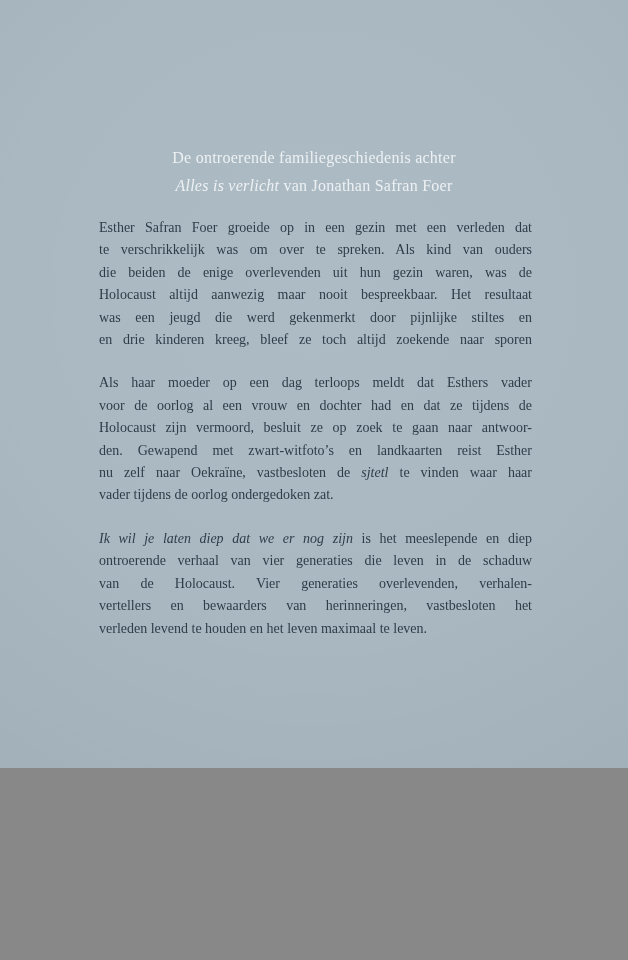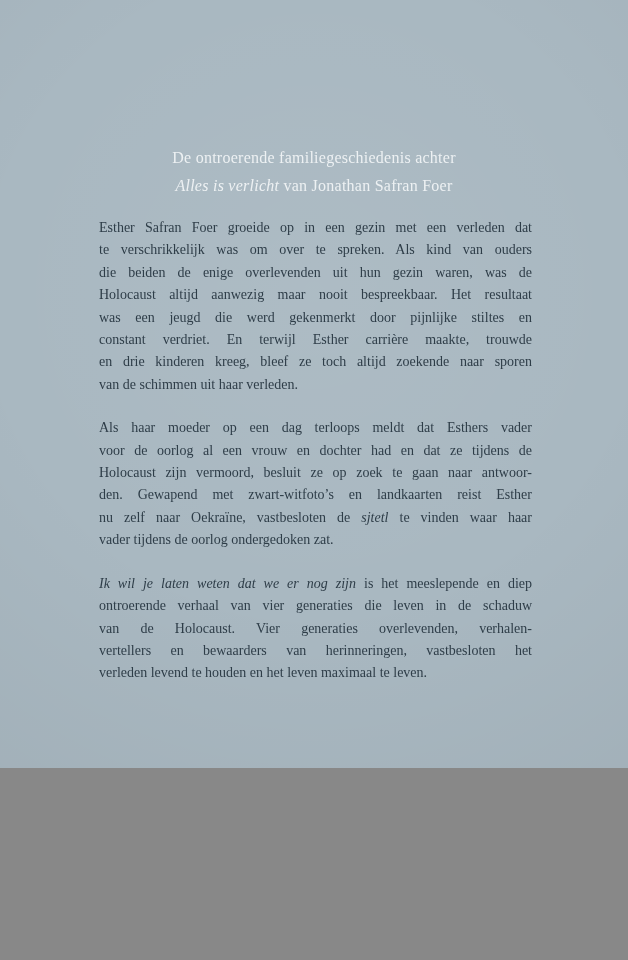--- a/index.html
+++ b/index.html
@@ -78,34 +78,32 @@
     <div><em>Alles is verlicht</em><span> van Jonathan Safran Foer</span></div>
   </div>
 
   <div class="synopsis">
       <div class="para">
         <div class="tline"><span>Esther Safran Foer groeide op in een gezin met een verleden dat</span></div>
         <div class="tline"><span>te verschrikkelijk was om over te spreken. Als kind van ouders</span></div>
         <div class="tline"><span>die beiden de enige overlevenden uit hun gezin waren, was de</span></div>
         <div class="tline"><span>Holocaust altijd aanwezig maar nooit bespreekbaar. Het resultaat</span></div>
         <div class="tline"><span>was een jeugd die werd gekenmerkt door pijnlijke stiltes en</span></div>
-        <div class="tline"><span>constant verdriet. En terwijl Esther carrière maakte, trouwde</span></div>
         <div class="tline"><span>en drie kinderen kreeg, bleef ze toch altijd zoekende naar sporen</span></div>
-        <div class="tline pend"><span>van de schimmen uit haar verleden.</span></div>
       </div>
       <div class="para">
         <div class="tline"><span>Als haar moeder op een dag terloops meldt dat Esthers vader</span></div>
         <div class="tline"><span>voor de oorlog al een vrouw en dochter had en dat ze tijdens de</span></div>
         <div class="tline"><span>Holocaust zijn vermoord, besluit ze op zoek te gaan naar antwoor-</span></div>
         <div class="tline"><span>den. Gewapend met zwart-witfoto’s en landkaarten reist Esther</span></div>
         <div class="tline"><span>nu zelf naar Oekraïne, vastbesloten de </span><em>sjtetl</em><span> te vinden waar haar</span></div>
         <div class="tline pend"><span>vader tijdens de oorlog ondergedoken zat.</span></div>
       </div>
       <div class="para">
-        <div class="tline"><em>Ik wil je laten weten dat we er nog zijn</em><span> is het meeslepende en diep</span></div>
+        <div class="tline"><em>Ik wil je laten diep dat we er nog zijn</em><span> is het meeslepende en diep</span></div>
         <div class="tline"><span>ontroerende verhaal van vier generaties die leven in de schaduw</span></div>
         <div class="tline"><span>van de Holocaust. Vier generaties overlevenden, verhalen-</span></div>
         <div class="tline"><span>vertellers en bewaarders van herinneringen, vastbesloten het</span></div>
         <div class="tline pend"><span>verleden levend te houden en het leven maximaal te leven.</span></div>
       </div>
     </div>
 
   <div class="site">www.spectrumnonfictie.nl</div>
 
   <div class="bclabel">

